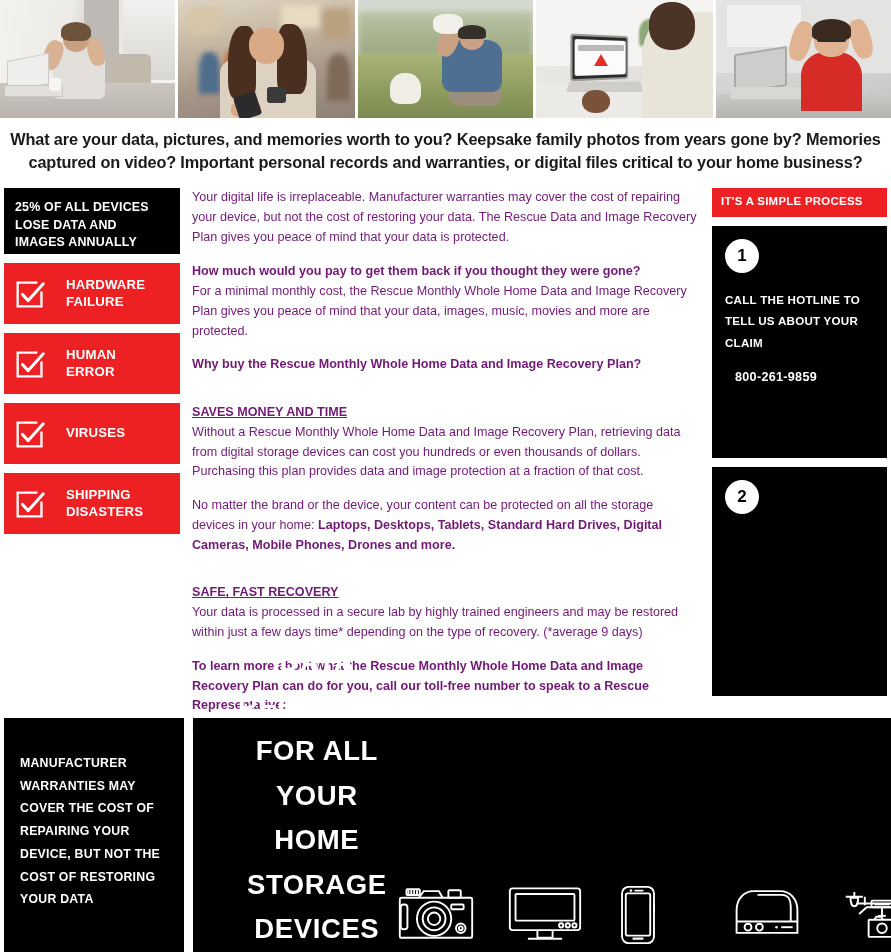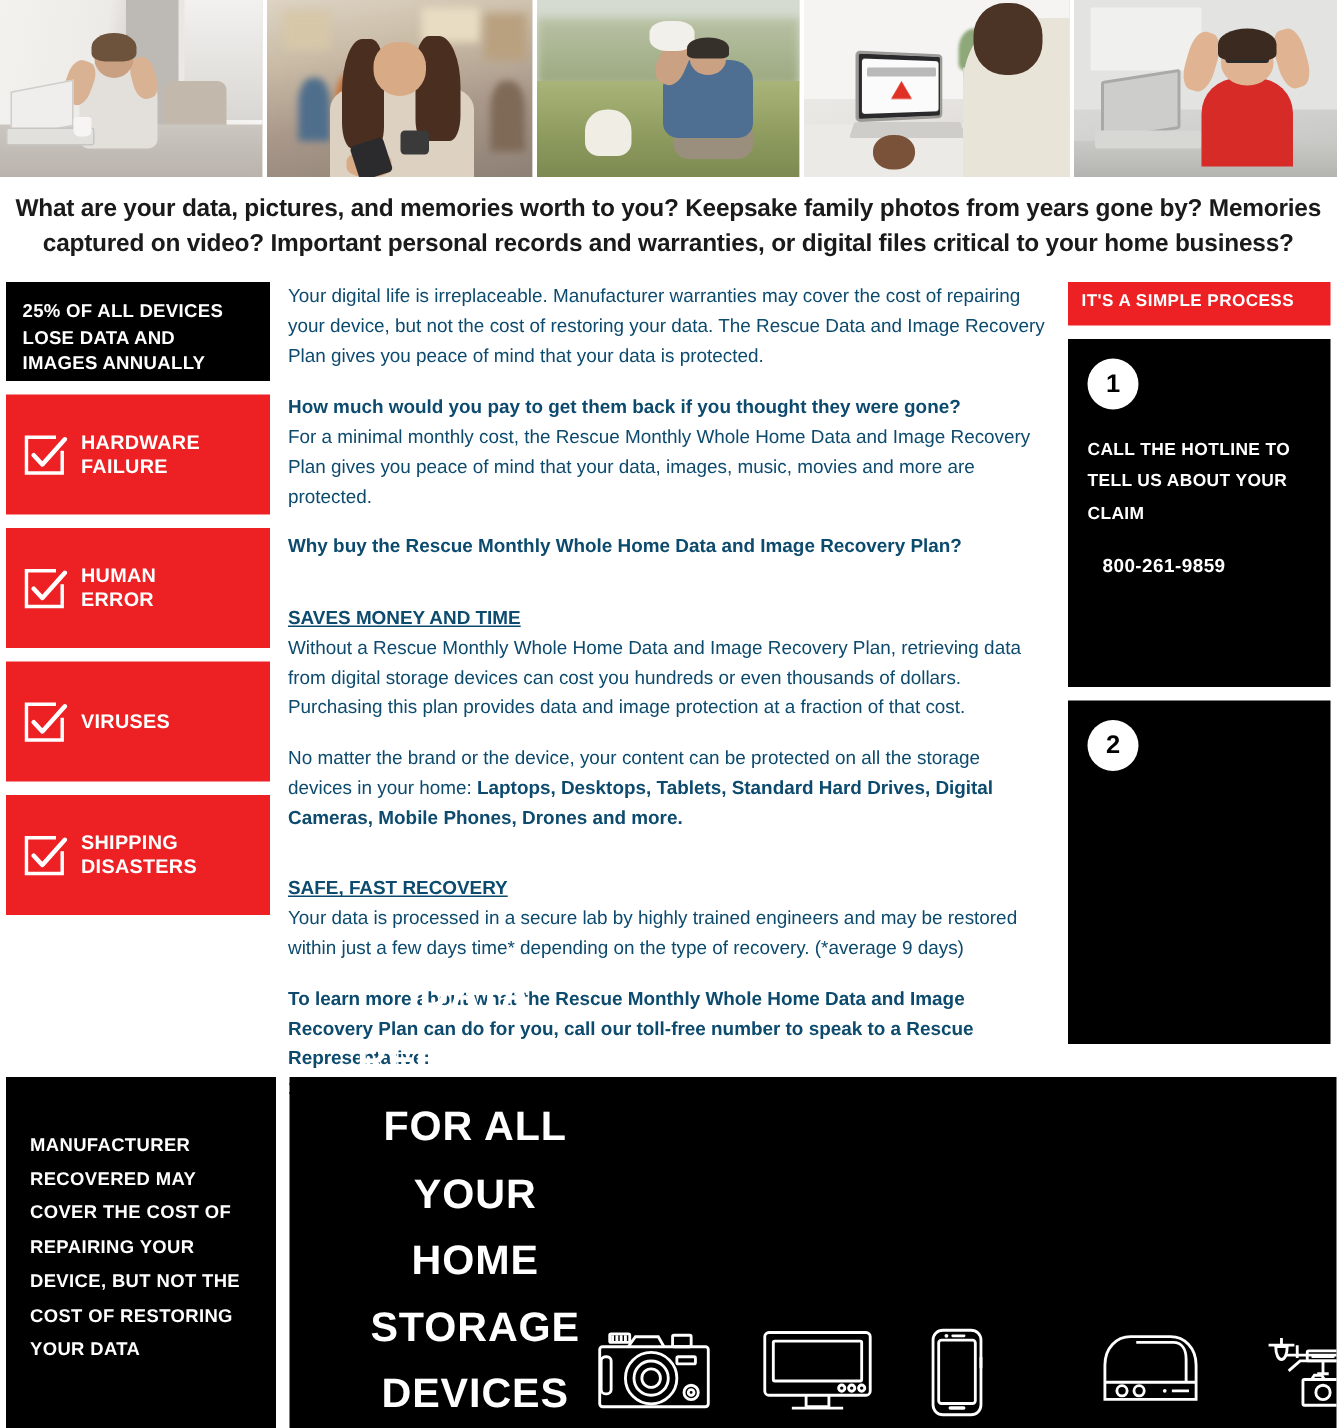--- a/index.html
+++ b/index.html
@@ -141,37 +141,37 @@
     font-weight: bold;
     line-height: 1.42;
     letter-spacing: 0.2px;
     padding: 11px 11px 12px 11px;
     height: 66px;
   }
   
   .risk-card {
     background: #ED2024;
     margin-top: 9px;
-    height: 80px;
+    height: 61px;
     display: flex;
     align-items: center;
-    gap: 9px;
+    gap: 21px;
     padding: 0 8px 0 11px;
   }
   .risk-icon { flex: 0 0 30px; width: 30px; height: 30px; }
   .risk-label {
     color: #ffffff;
     font-size: 13.2px;
     font-weight: bold;
     line-height: 1.25;
     letter-spacing: 0.2px;
   }
 
   
-  .col-mid p { font-size: 12.6px; line-height: 1.57; color: #0c4a6e; }
+  .col-mid p { font-size: 12.6px; line-height: 1.57; color: #701a75; }
   .mid-para { margin-bottom: 15px; }
   .mid-bold { font-weight: bold; }
   .mid-block { margin-bottom: 14px; }
   .mid-head { font-weight: bold; font-size: 12.6px; margin-bottom: 0; }
   .mid-subhead { font-weight: bold; font-size: 12.6px; text-decoration: underline; margin-top: 28px; }
 
   
   .simple-banner {
     background: #ED2024;
     color: #ffffff;
@@ -449,21 +449,21 @@
         <div class="step-phone">800-261-9859</div>
       </div>
 
       <div class="step-card card-2">
         <div class="step-num">2</div>
       </div>
     </div>
   </div>
 
   <div class="bottom">
-    <div class="bot-left">MANUFACTURER RECOVERED MAY COVER THE COST OF REPAIRING YOUR DEVICE, BUT NOT THE COST OF RESTORING YOUR DATA</div>
+    <div class="bot-left">MANUFACTURER WARRANTIES MAY COVER THE COST OF REPAIRING YOUR DEVICE, BUT NOT THE COST OF RESTORING YOUR DATA</div>
 
     <div class="bot-mid">
       <div class="bot-title">
         <span>DATA RECOVERY FOR ALL</span><br>
         <span>YOUR HOME STORAGE DEVICES</span>
       </div>
 
       <div class="device-row">
 
         <span class="device-icon">

